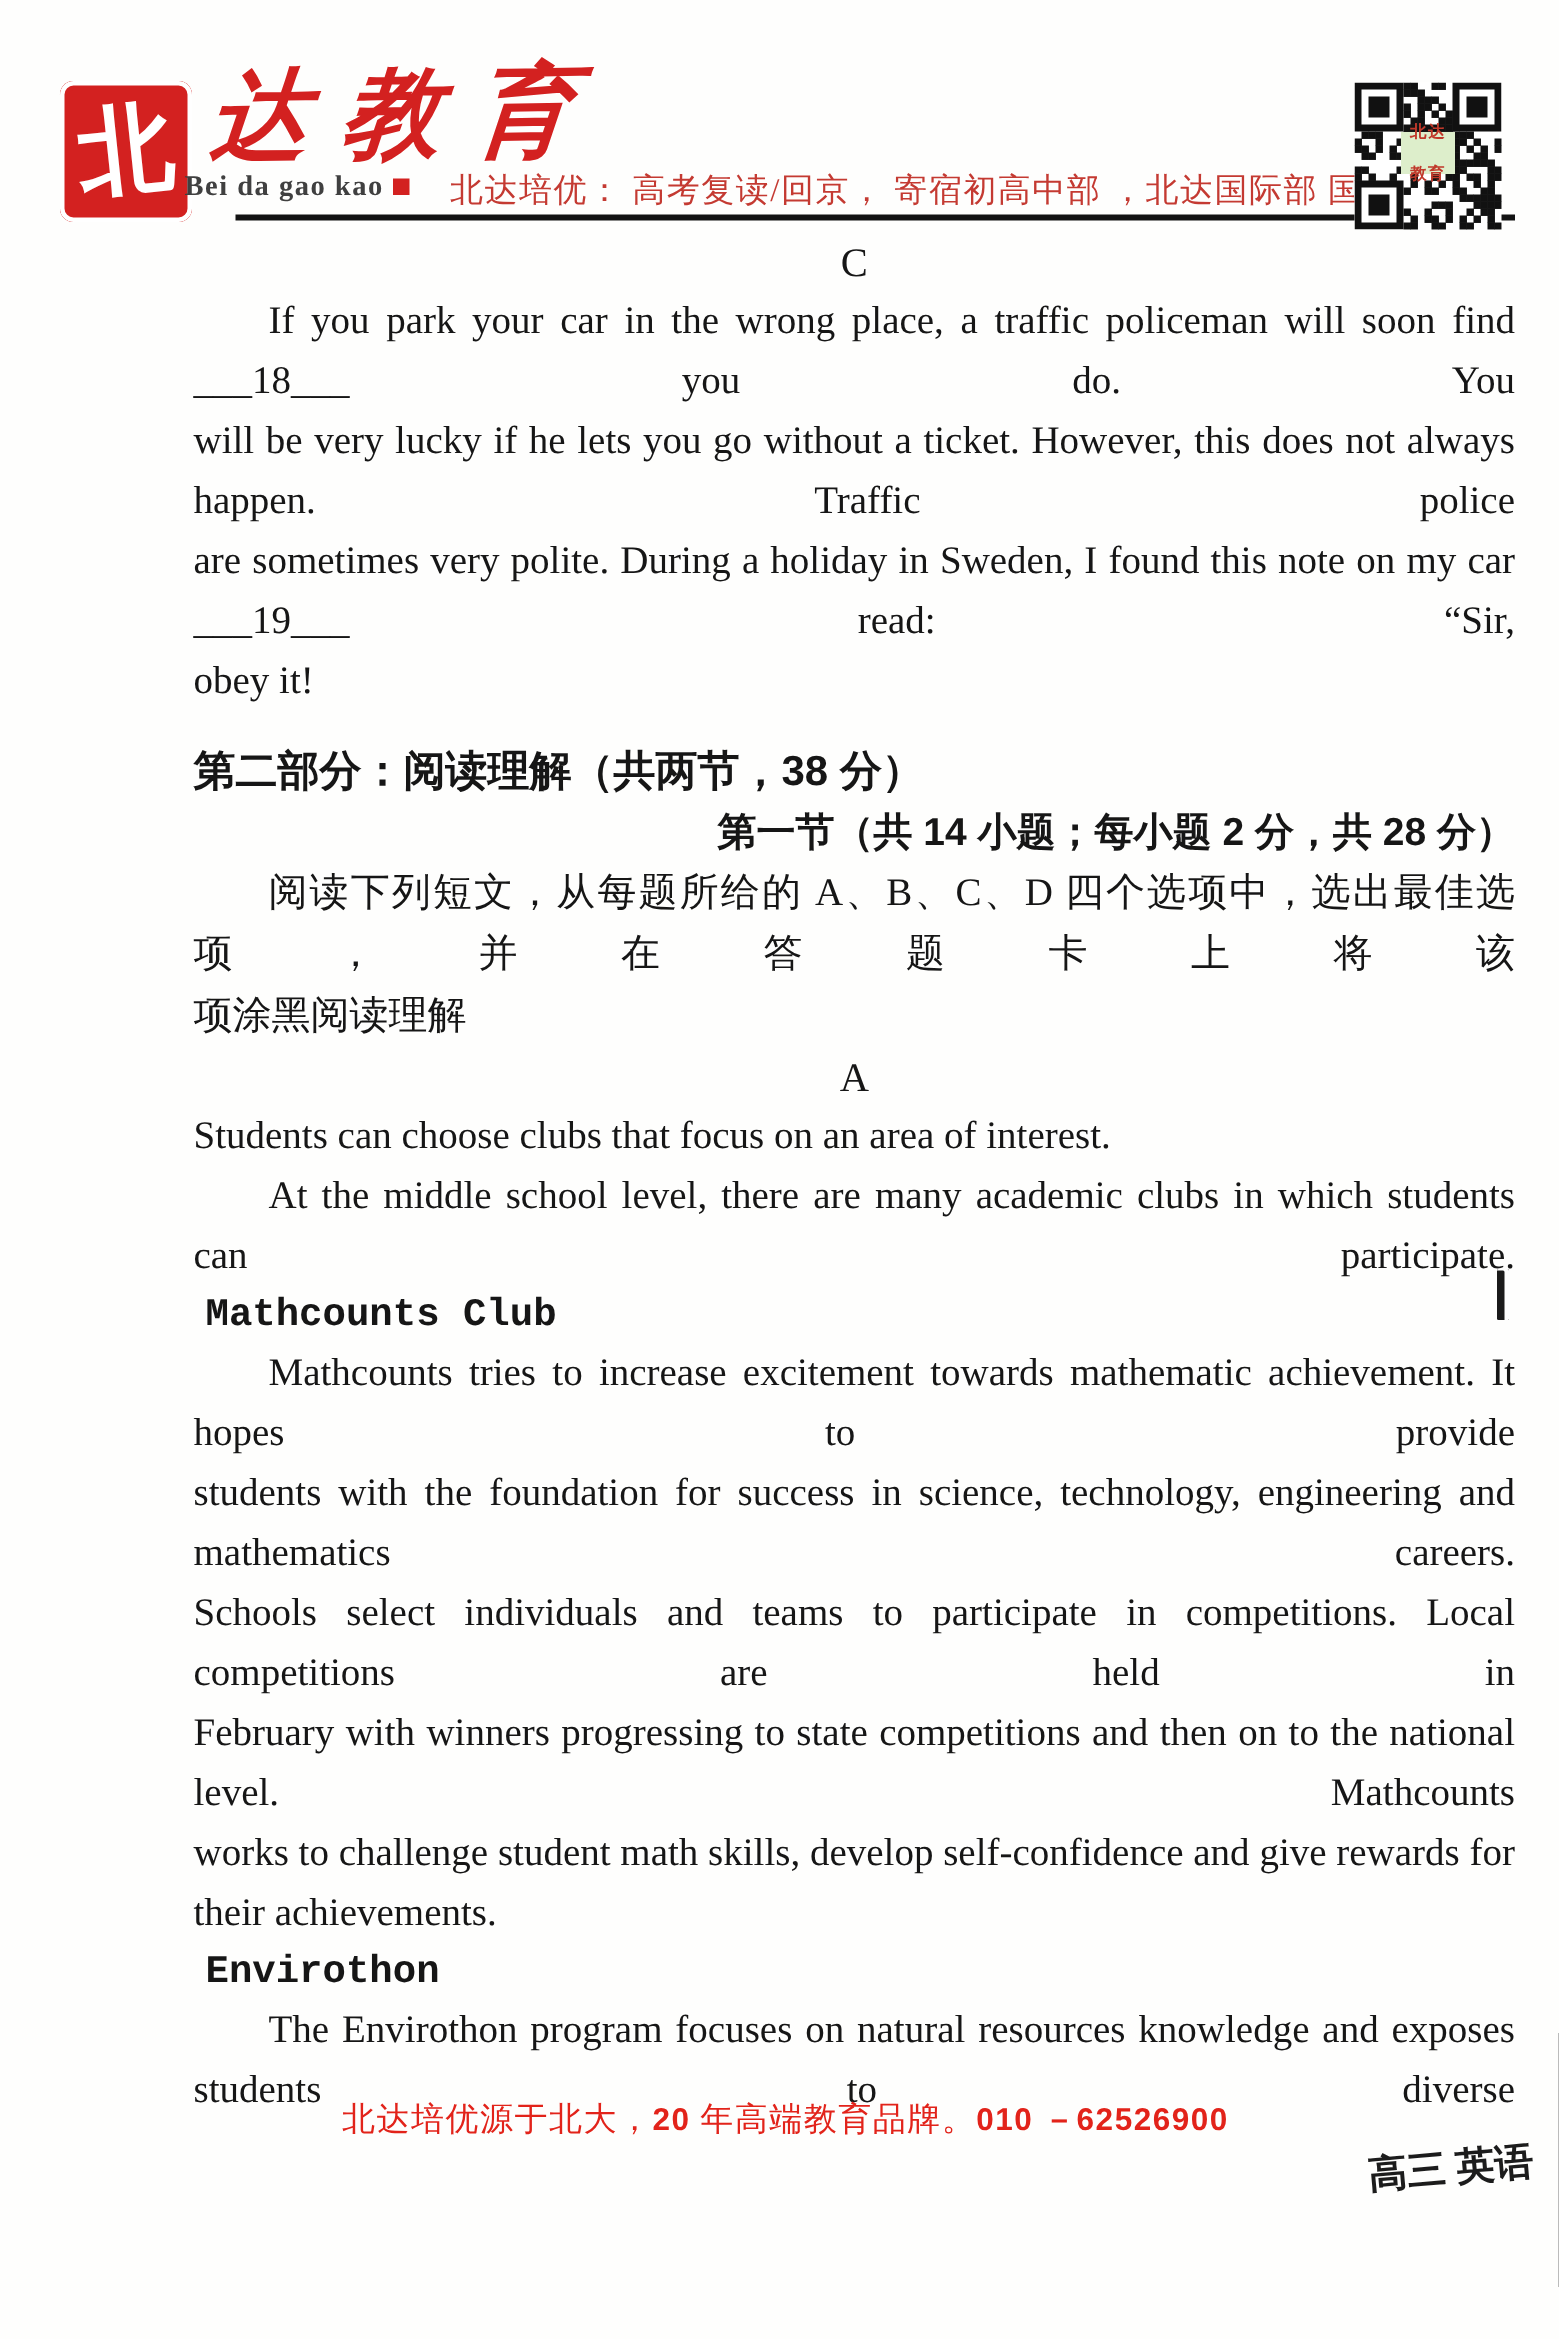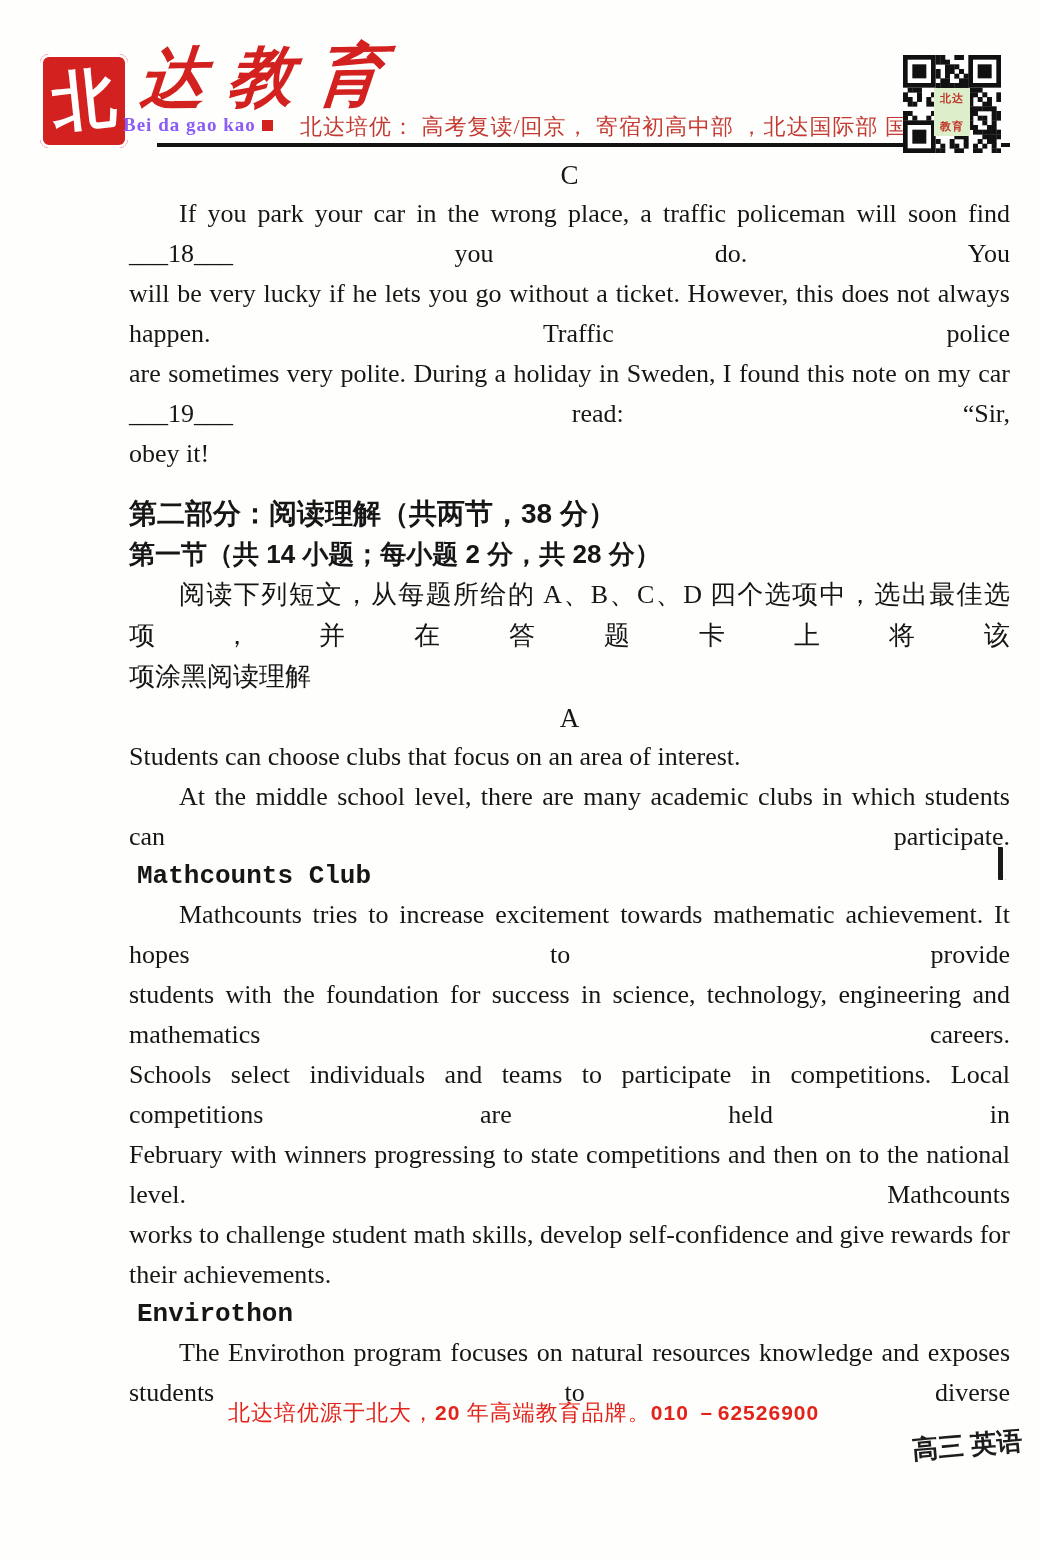--- a/index.html
+++ b/index.html
@@ -25,38 +25,38 @@
   }
   .logo-script{
     position:absolute;left:140px;top:44px;
     color:#d32120;font-size:66px;font-weight:bold;
     letter-spacing:22px;white-space:nowrap;
     transform:skewX(-6deg) rotate(-1deg);
     font-style:italic;line-height:1;
   }
   .logo-sub{
     position:absolute;left:123px;top:114px;
-    font-size:19px;font-weight:bold;color:#8b5cf6;letter-spacing:1px;
+    font-size:19px;font-weight:bold;color:#404040;letter-spacing:1px;
   }
   .logo-sub .sq{
     display:inline-block;width:11px;height:11px;background:#d32120;margin-left:6px;
   }
   .tagline{
     position:absolute;left:300px;top:112px;width:600px;
     color:#c43a32;font-size:22px;letter-spacing:1px;white-space:nowrap;
   }
   .head-rule{
     position:absolute;left:157px;top:143px;width:853px;height:4px;background:#131313;
   }
   .qr{
     position:absolute;left:903px;top:55px;width:98px;height:98px;background:#fff;
   }
   .qr svg{display:block;}
   .qr-label{
-    position:absolute;left:31px;top:33px;width:36px;height:48px;
+    position:absolute;left:31px;top:33px;width:36px;height:28px;
     background:#ddeecb;color:#c0392b;
     font-size:11px;line-height:13px;font-weight:bold;
     display:flex;flex-direction:column;align-items:center;justify-content:center;
     letter-spacing:1px;
     gap:15px;
   }
   
   .doc{
     position:absolute;left:129px;top:156px;width:881px;
     font-size:26px;line-height:40px;
@@ -64,21 +64,21 @@
   .section-label{text-align:center;line-height:38px;font-size:27px;}
   .line{text-align:justify;}
   .jfull{text-align-last:justify;}
   .first{text-indent:50px;}
   .cn-heading{
     font-family:"Liberation Sans","DejaVu Sans",sans-serif;
     font-weight:bold;font-size:28px;line-height:40px;margin-top:20px;
   }
   .cn-subheading{
     font-family:"Liberation Sans","DejaVu Sans",sans-serif;
-    font-weight:bold;font-size:26px;line-height:40px;
+    font-weight:bold;font-size:26px;line-height:40px;text-align:right;
   }
   .cn-instr{line-height:41px;}
   .club-title{font-weight:bold;line-height:38px;padding-left:8px;font-family:Liberation Mono, monospace;}
   .a-label{margin-top:2px;}
   
   .footer-line{
     position:absolute;left:228px;top:1398px;
     color:#e2231a;font-size:22px;letter-spacing:1px;white-space:nowrap;
   }
   .footer-line b{font-family:"Liberation Sans","DejaVu Sans",sans-serif;font-size:21px;}

